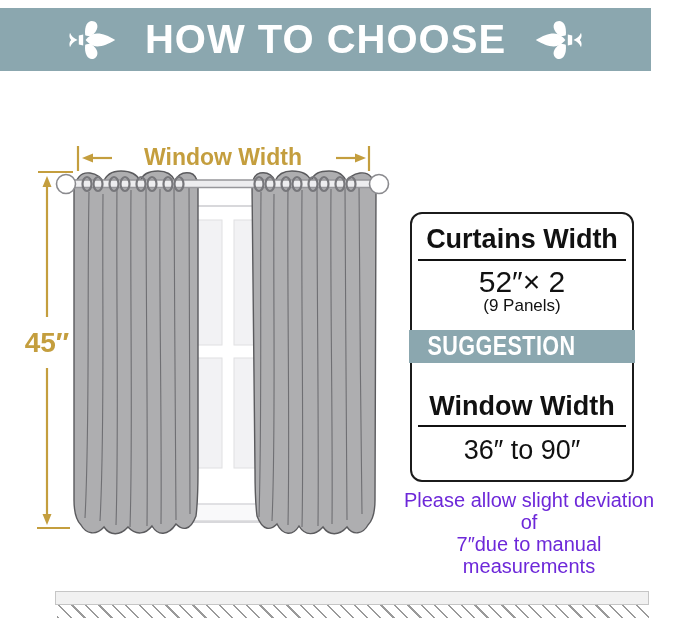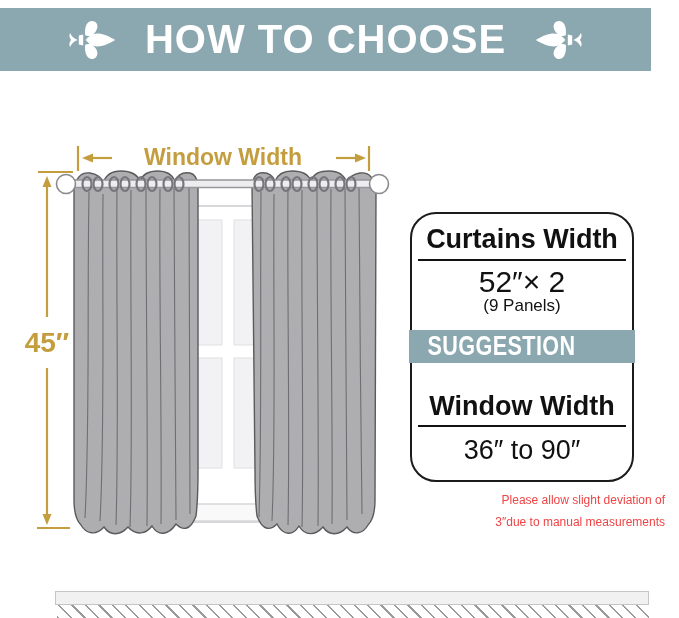--- a/index.html
+++ b/index.html
@@ -18,42 +18,42 @@
   .fleur{width:58px;height:58px;display:flex;align-items:center;justify-content:center;}
   .fleur svg{width:42px;height:56px;}
   .fleur.point-right svg{transform:rotate(90deg);}
   .fleur.point-left svg{transform:rotate(-90deg);}
   
   .illus{position:absolute;left:0;top:130px;width:410px;height:460px;}
   .illus text{font-family:"Liberation Sans",sans-serif;font-weight:bold;fill:#C49E3E;}
   
   .info-box{
     position:absolute;left:410px;top:212px;width:224px;height:270px;box-sizing:border-box;
-    border:2px solid #1b1b1b;border-radius:26px;background:#ffffff;
+    border:2px solid #1b1b1b;border-radius:12px;background:#ffffff;
   }
   .info-box > div{position:absolute;left:0;right:0;text-align:center;color:#111111;}
   .cw-title{top:10px;font-size:27px;font-weight:bold;}
   .divider1{top:45px;left:6px !important;right:6px !important;border-top:2px solid #111;}
   .cw-value{top:51px;font-size:30px;}
   .cw-panels{top:82px;font-size:17px;}
   .suggestion-band{
     top:116px;left:-3px !important;right:-3px !important;height:33px;background:#8BA7AF;
     display:flex;align-items:center;justify-content:flex-start;
   }
   .suggestion-text{
     color:#ffffff;font-size:27px;font-weight:bold;display:inline-block;transform:scaleX(0.8);
     letter-spacing:0.5px;
   }
   .ww-title{top:177px;font-size:27px;font-weight:bold;}
   .divider2{top:211px;left:6px !important;right:6px !important;border-top:2px solid #111;}
   .ww-range{top:221px;font-size:27px;}
   
   .note{
-    position:absolute;left:393px;top:489px;width:272px;text-align:right;
-    color:#ef4444;font-size:12px;line-height:22px;
+    position:absolute;left:393px;top:489px;width:272px;text-align:center;
+    color:#6d28d9;font-size:20px;line-height:22px;
   }
   
   .floor-bar{
     position:absolute;left:55px;top:591px;width:594px;height:14px;box-sizing:border-box;
     background:#F1F1F1;border:1.5px solid #C6C6C6;
   }
   .floor-hatch{
     position:absolute;left:57px;top:605px;width:592px;height:13px;
     background:repeating-linear-gradient(45deg,#9a9a9a 0 1.6px,transparent 1.6px 9.5px);
   }
@@ -195,19 +195,19 @@
     <div class="suggestion-band">
       <span class="suggestion-text">SUGGESTION</span>
     </div>
     <div class="ww-title">Window Width</div>
     <div class="divider2"></div>
     <div class="ww-range">36″ to 90″</div>
   </div>
 
   <div class="note">
     <div>Please allow slight deviation of</div>
-    <div>3″due to manual measurements</div>
+    <div>7″due to manual measurements</div>
   </div>
 
   <div class="floor-bar"></div>
   <div class="floor-hatch"></div>
 
 </div>
 
 </body></html>

